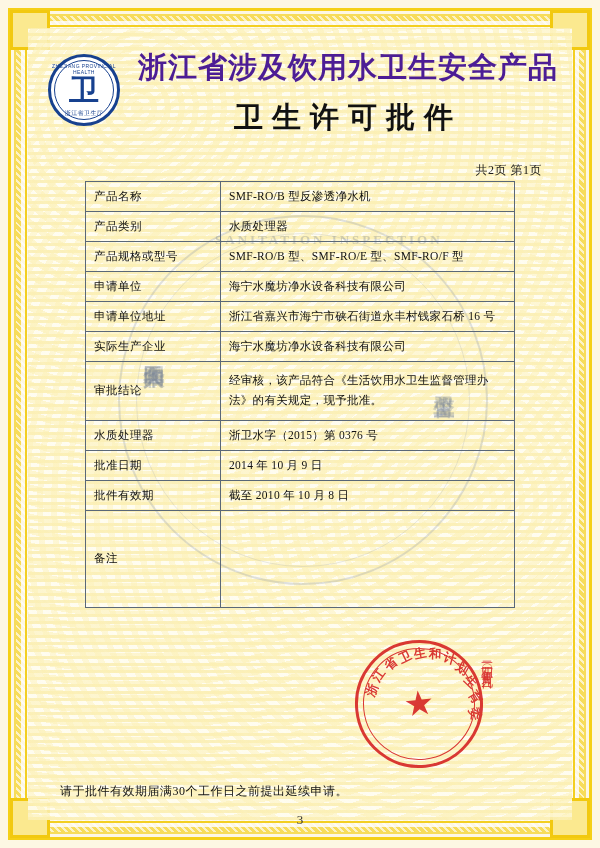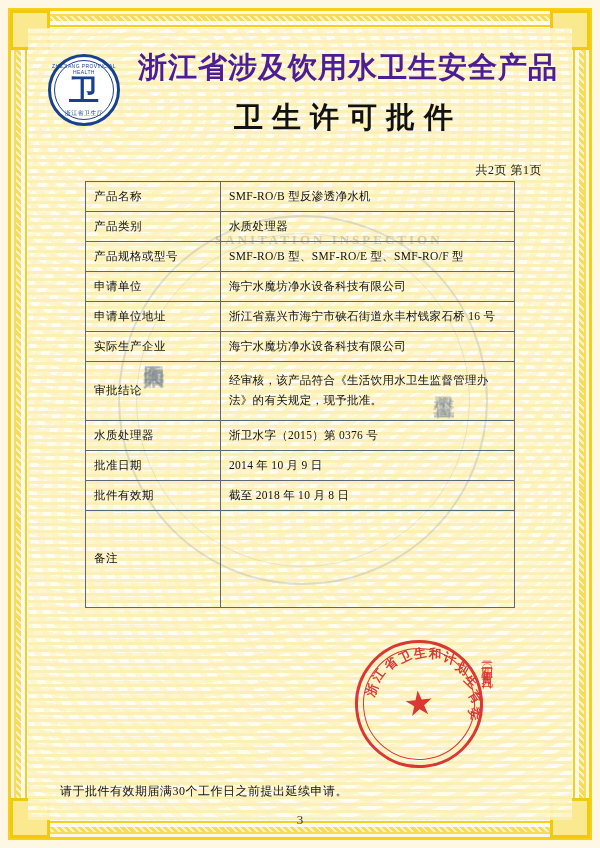--- a/index.html
+++ b/index.html
@@ -402,21 +402,21 @@
       <tr>
         <td class="label">水质处理器</td>
         <td class="value">浙卫水字（2015）第 0376 号</td>
       </tr>
       <tr>
         <td class="label">批准日期</td>
         <td class="value">2014 年 10 月 9 日</td>
       </tr>
       <tr>
         <td class="label">批件有效期</td>
-        <td class="value">截至  2018 年 10 月 8 日</td>
+        <td class="value">截至  2010 年 10 月 8 日</td>
       </tr>
       <tr class="note">
         <td class="label">备注</td>
         <td class="value"></td>
       </tr>
     </tbody>
   </table>
 
   <div class="red-seal">
     <div class="inner-ring"></div>

